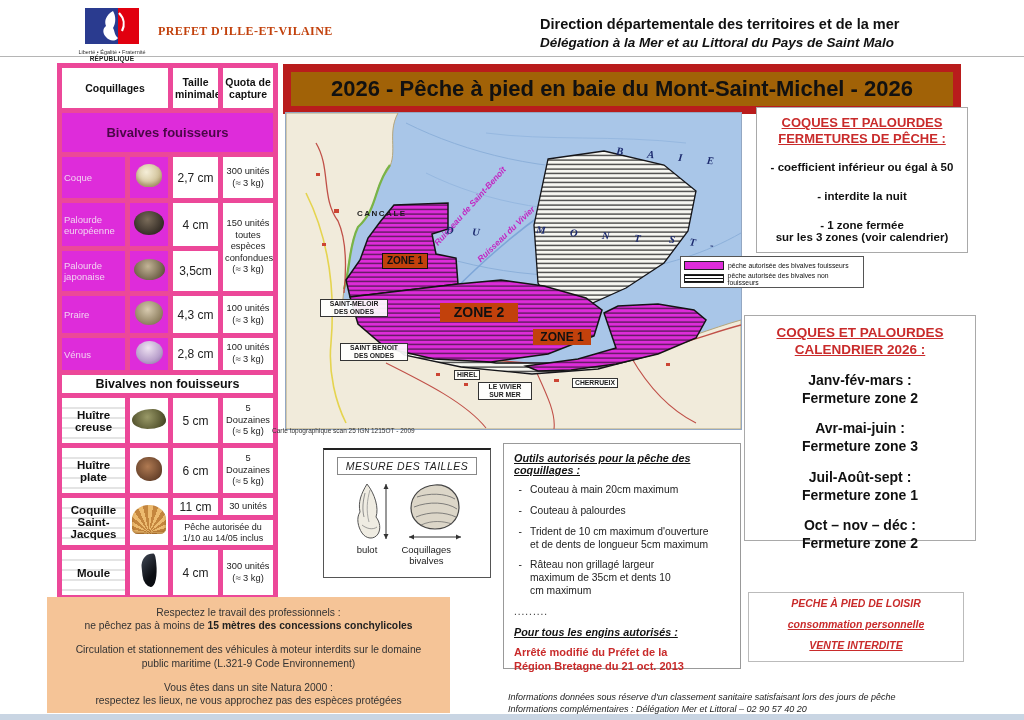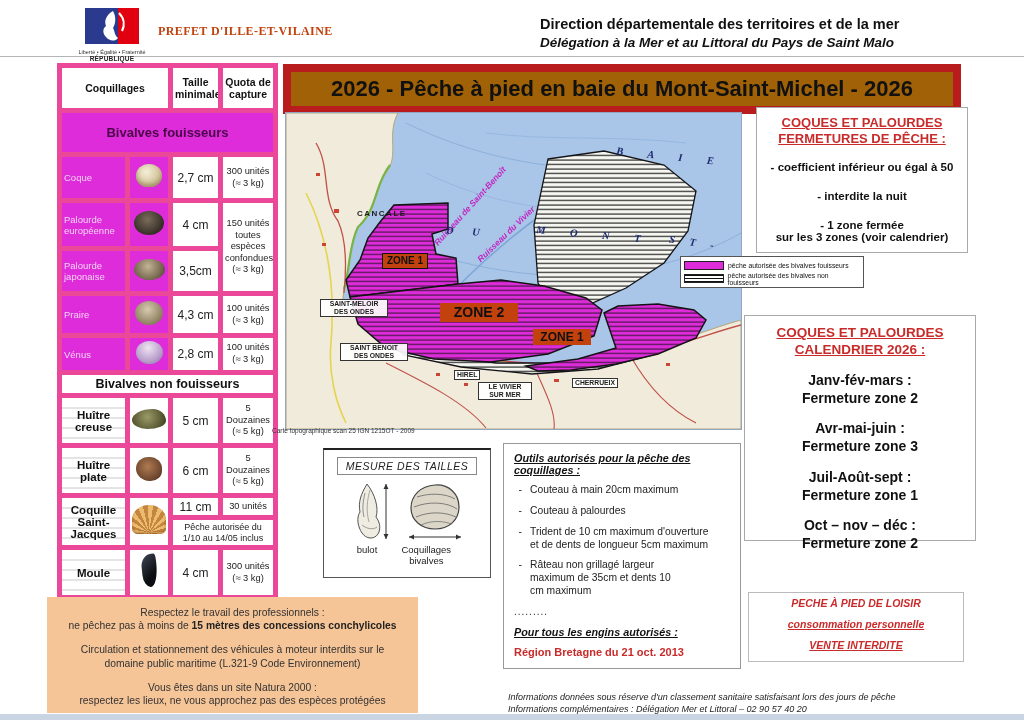--- a/index.html
+++ b/index.html
@@ -112,21 +112,21 @@
   .outils{position:absolute;left:503px;top:443px;width:238px;height:226px;background:#fff;
           border:1px solid #999;box-sizing:border-box;padding:8px 20px 0 10px;}
   .outils .o-title{font-size:10.8px;font-weight:bold;font-style:italic;text-decoration:underline;color:#111;}
   .o-item{display:flex;gap:8px;margin-top:8px;font-size:10.3px;color:#222;line-height:1.25;}
   .o-item .dash{flex:0 0 8px;text-align:right;}
   .o-dots{margin-top:8px;font-size:10px;color:#333;letter-spacing:1px;}
   .o-engins{margin-top:9px;font-size:10.8px;font-weight:bold;font-style:italic;text-decoration:underline;color:#111;}
   .o-red{margin-top:7px;font-size:11px;font-weight:bold;color:#c92b2b;line-height:1.3;}
 
   
-  .orange{position:absolute;left:47px;top:597px;width:371px;height:116px;background:#f5c497;
+  .orange{position:absolute;left:47px;top:597px;width:403px;height:116px;background:#f5c497;
           box-sizing:border-box;padding:9px 16px;text-align:center;font-size:10.3px;color:#333;
           line-height:1.28;}
   .orange .par{margin-bottom:11px;}
   .orange b{color:#222;}
 
   
   .footer{position:absolute;left:508px;top:691px;font-size:9px;font-style:italic;color:#222;line-height:1.35;}
   .bottom-strip{position:absolute;left:0;top:714px;width:1024px;height:6px;background:#c9d5e3;}
 </style>
 </head>
@@ -404,20 +404,21 @@
       <span class="dash">-</span>
       <span style="max-width:185px;">Trident de 10 cm maximum d'ouverture et de dents de longueur 5cm maximum</span>
     </div>
     <div class="o-item">
       <span class="dash">-</span>
       <span style="max-width:150px;">Râteau non grillagé largeur maximum de 35cm et dents 10 cm maximum</span>
     </div>
     <div class="o-dots">.........</div>
     <div class="o-engins">Pour tous les engins autorisés :</div>
     <div class="o-red">
+      <div>Arrêté modifié du Préfet de la</div>
       <div>Région Bretagne du 21 oct. 2013</div>
     </div>
   </div>
 
   <div class="orange">
     <div class="par">
       <div>Respectez le travail des professionnels :</div>
       <div><span>ne pêchez pas à moins de </span><b>15 mètres des concessions conchylicoles</b></div>
     </div>
     <div class="par">Circulation et stationnement des véhicules à moteur interdits sur le domaine public maritime (L.321-9 Code Environnement)</div>

